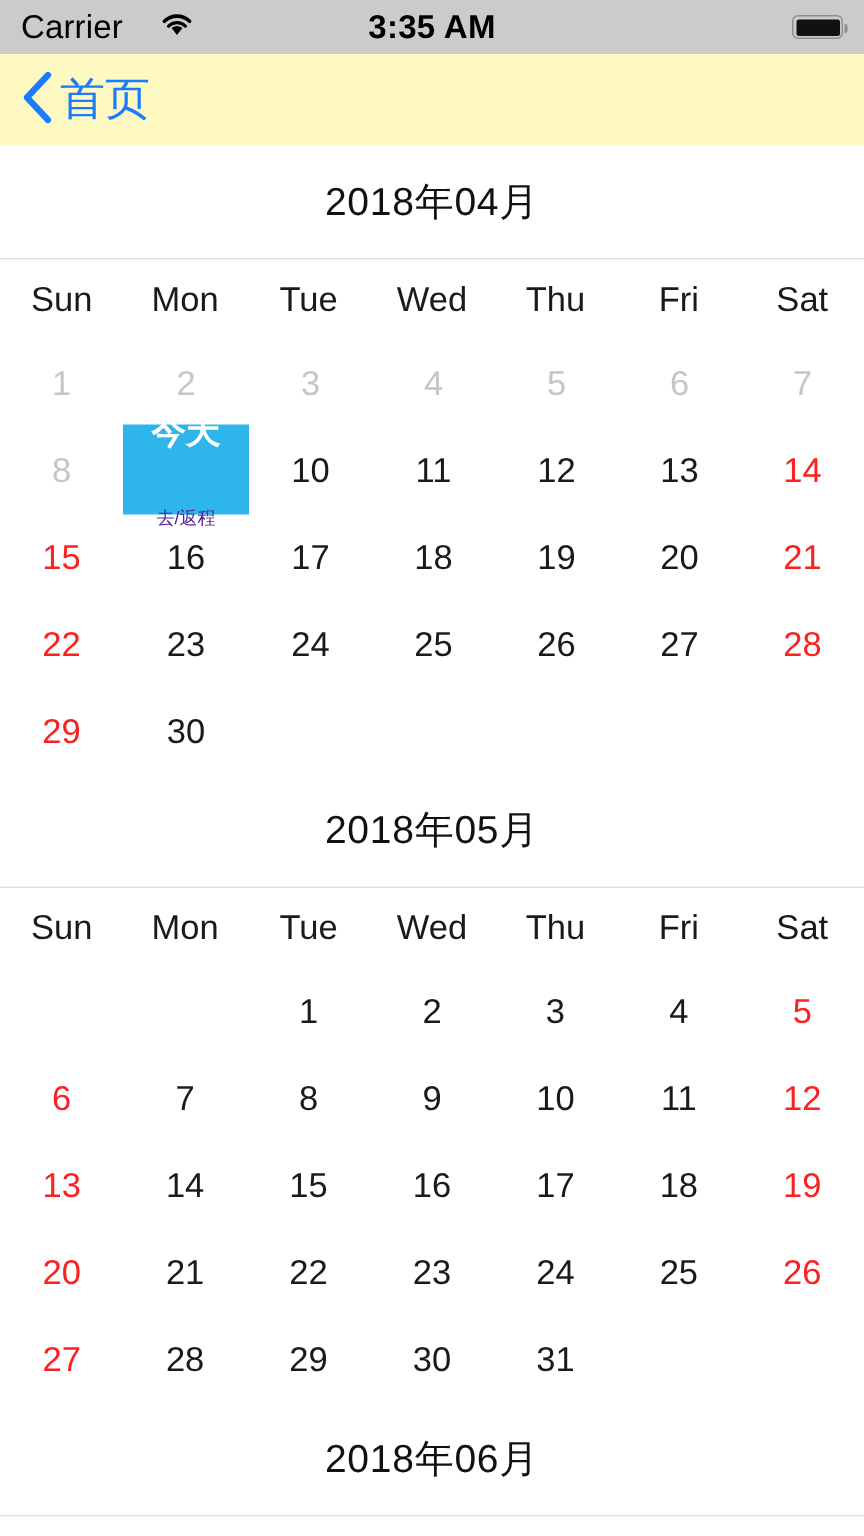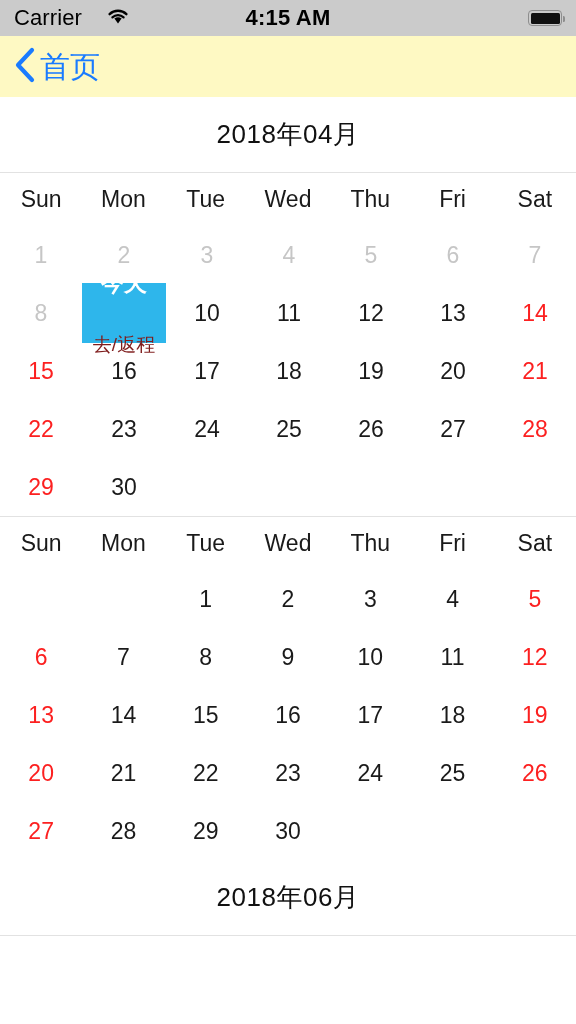--- a/index.html
+++ b/index.html
@@ -174,43 +174,43 @@
     justify-content: center;
     gap: 1px;
   }
   .selected-main {
     font-size: 23px;
     font-weight: bold;
     color: #ffffff;
     line-height: 1.05;
   }
   .selected-sub {
-    font-size: 19px;
-    color: #7f1d1d;
+    font-size: 12px;
+    color: #4c1d95;
     line-height: 1.05;
     margin-top: 39px;
   }
 </style>
 </head>
 <body>
 
 <div class="phone">
 
   <div class="status-bar">
     <div class="status-left">
       <span class="carrier-label">Carrier</span>
       <span class="wifi-icon">
         <svg width="24" height="18" viewBox="0 0 24 18">
           <path d="M12 16.4 L8.4 11.6 a6 6 0 0 1 7.2 0 Z" fill="#000"></path>
           <path d="M3.6 7.2 a12 12 0 0 1 16.8 0" stroke="#000" stroke-width="2.4" fill="none" stroke-linecap="round"></path>
           <path d="M6.4 10.4 a8 8 0 0 1 11.2 0" stroke="#000" stroke-width="2.2" fill="none" stroke-linecap="round"></path>
         </svg>
       </span>
     </div>
-    <div class="status-time">4:15 AM</div>
+    <div class="status-time">3:35 AM</div>
     <div class="status-right">
       <div class="battery">
         <div class="battery-fill"></div>
         <div class="battery-cap"></div>
       </div>
     </div>
   </div>
 
   <div class="nav-bar">
     <button class="back-button">
@@ -273,20 +273,21 @@
             <div class="day-cell weekend">29</div>
             <div class="day-cell">30</div>
             <div class="day-cell empty"></div>
             <div class="day-cell empty"></div>
             <div class="day-cell empty"></div>
             <div class="day-cell empty"></div>
             <div class="day-cell empty"></div>
           </div>
         </div>
         <div class="month-section">
+          <div class="month-title">2018年05月</div>
           <div class="weekday-row">
             <div class="weekday-cell">Sun</div>
             <div class="weekday-cell">Mon</div>
             <div class="weekday-cell">Tue</div>
             <div class="weekday-cell">Wed</div>
             <div class="weekday-cell">Thu</div>
             <div class="weekday-cell">Fri</div>
             <div class="weekday-cell">Sat</div>
           </div>
           <div class="days-grid">
@@ -315,20 +316,21 @@
             <div class="day-cell">21</div>
             <div class="day-cell">22</div>
             <div class="day-cell">23</div>
             <div class="day-cell">24</div>
             <div class="day-cell">25</div>
             <div class="day-cell weekend">26</div>
             <div class="day-cell weekend">27</div>
             <div class="day-cell">28</div>
             <div class="day-cell">29</div>
             <div class="day-cell">30</div>
+            <div class="day-cell">31</div>
             <div class="day-cell empty"></div>
             <div class="day-cell empty"></div>
           </div>
         </div>
         <div class="month-section">
           <div class="month-title">2018年06月</div>
           <div class="weekday-row"></div>
           <div class="days-grid"></div>
         </div>
       </div>

